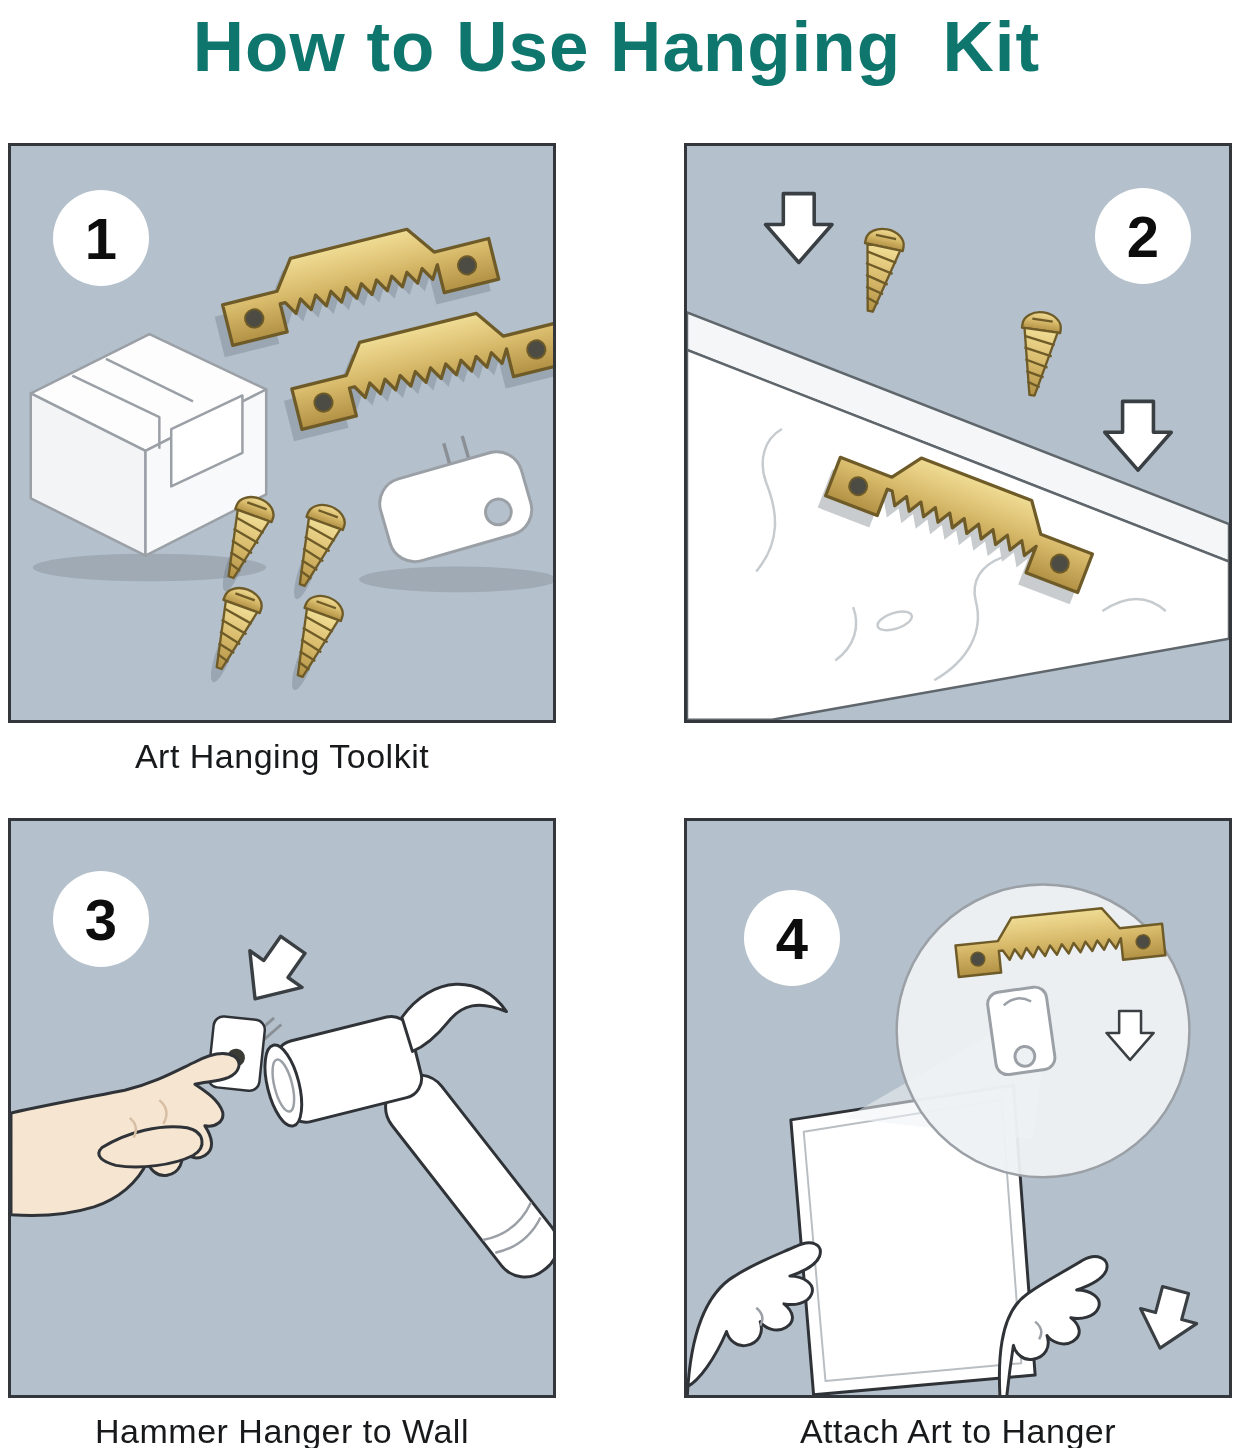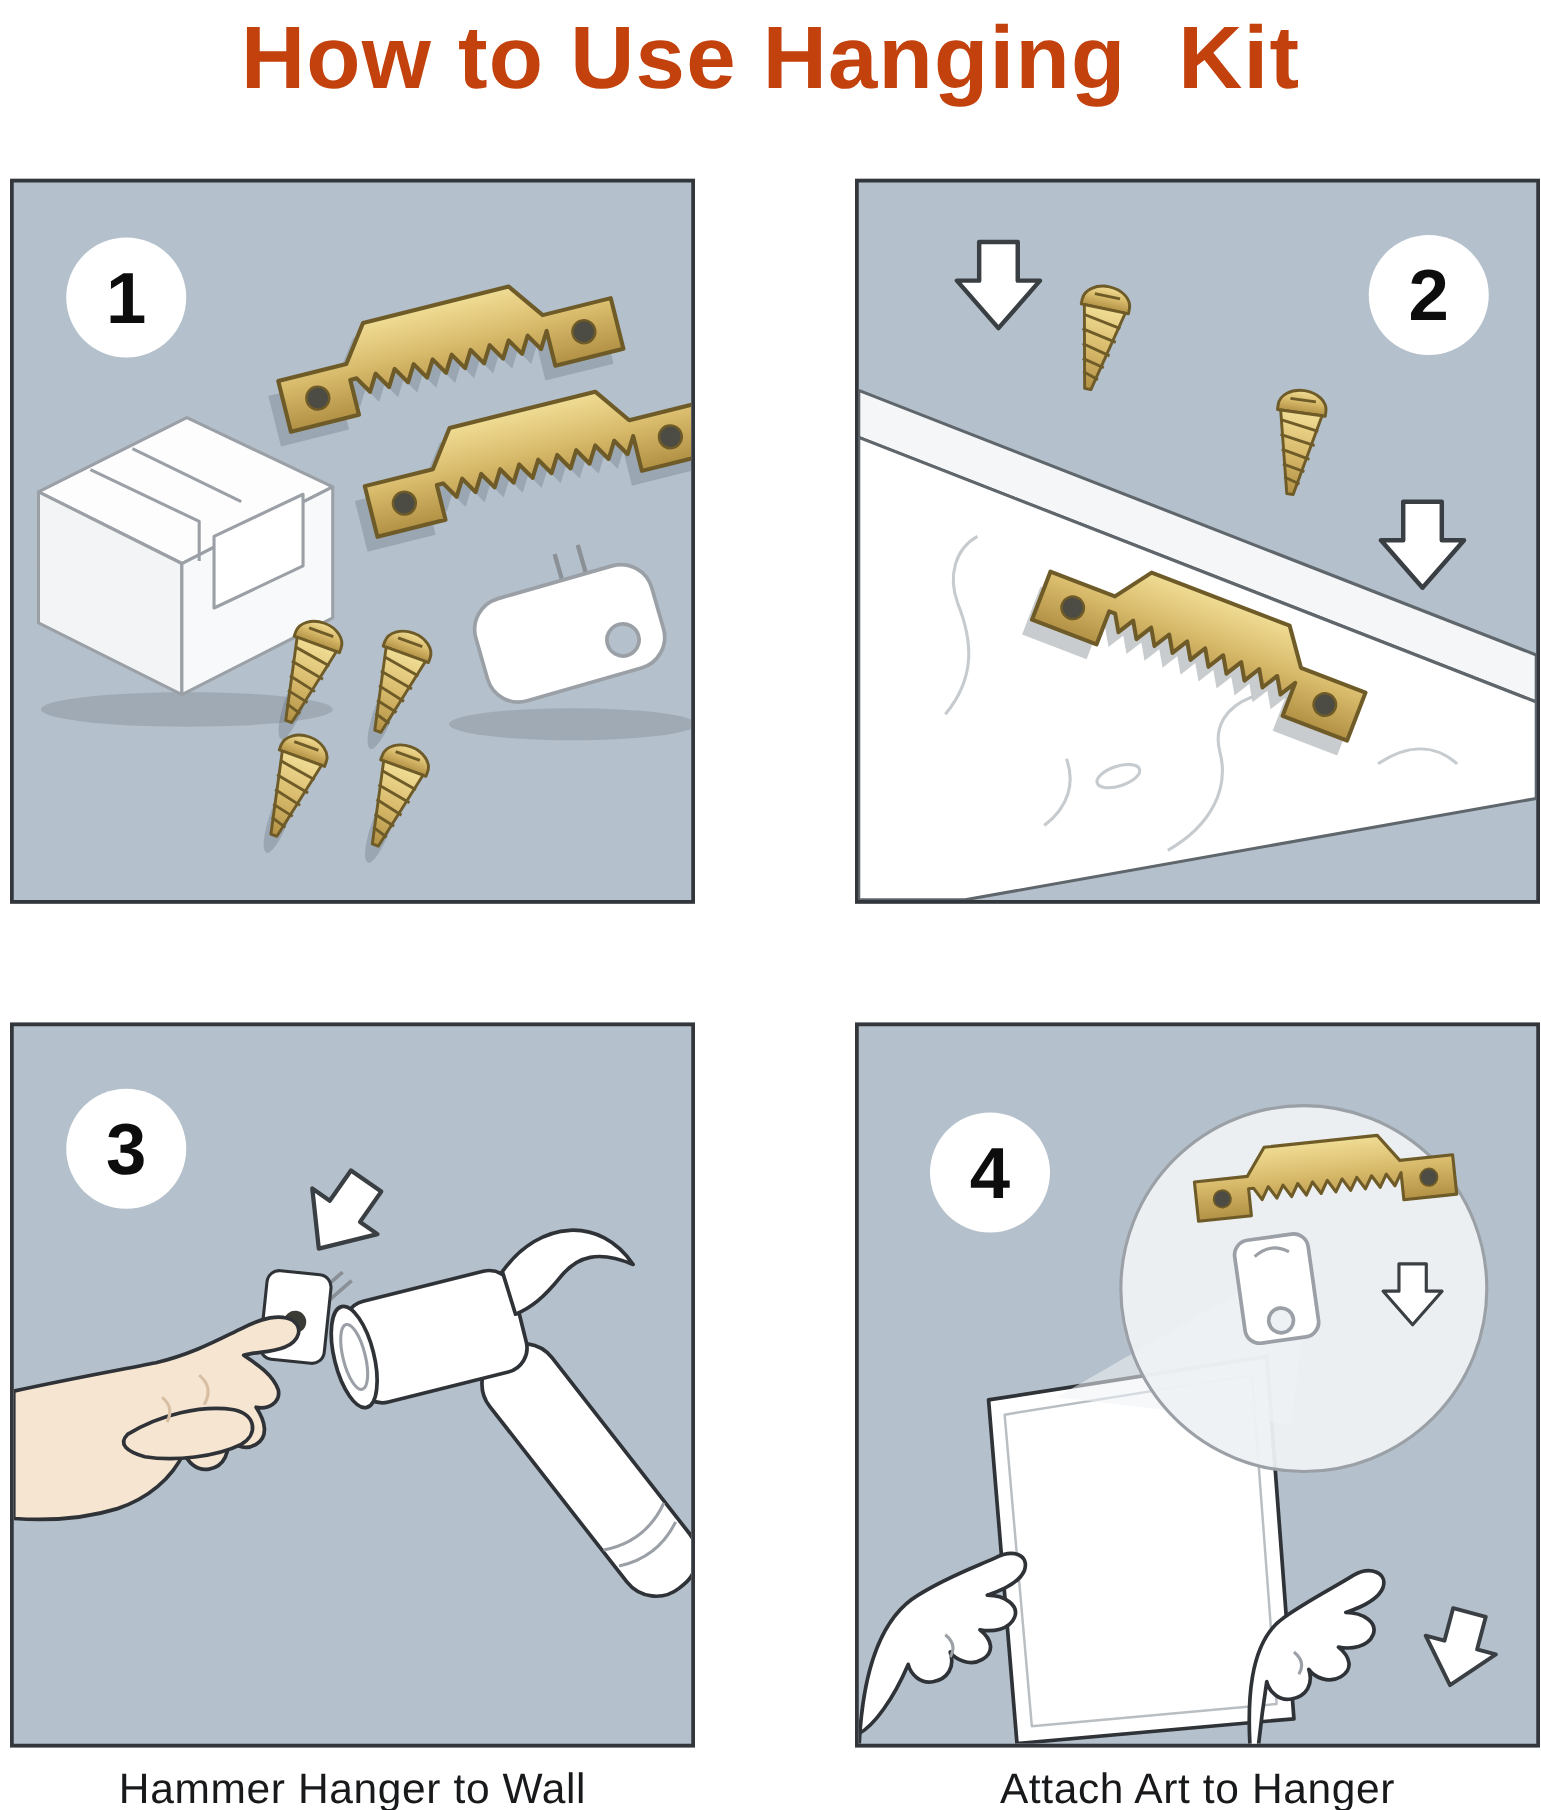--- a/index.html
+++ b/index.html
@@ -3,21 +3,21 @@
 <meta charset="utf-8">
 <style>
   html,body{margin:0;padding:0;}
   body{
     width:1233px;height:1448px;position:relative;background:#ffffff;
     font-family:"Liberation Sans", sans-serif;overflow:hidden;color:#111;
   }
   .title{
     position:absolute;top:0;left:0;width:100%;text-align:center;
     font-size:71px;font-weight:600;letter-spacing:1px;margin:0;padding-top:6px;
-    white-space:pre;color:#c2410c;
+    white-space:pre;color:#0f766e;
   }
   .cell{position:absolute;width:548px;}
   .cell-1{left:8px;top:143px;}
   .cell-2{left:684px;top:143px;}
   .cell-3{left:8px;top:818px;}
   .cell-4{left:684px;top:818px;}
   .panel{
     width:548px;height:580px;box-sizing:border-box;border:3px solid #33373b;
     background:#b4c0cb;position:relative;overflow:hidden;
   }
@@ -98,20 +98,21 @@
         <ellipse transform="translate(216,510) rotate(20)" rx="8" ry="34" fill="rgba(40,50,60,0.18)"></ellipse>
         <ellipse transform="translate(298,518) rotate(20)" rx="8" ry="34" fill="rgba(40,50,60,0.18)"></ellipse>
         <use href="#screwShape" transform="translate(250,360) rotate(20) scale(1.3)"></use>
         <use href="#screwShape" transform="translate(322,368) rotate(20) scale(1.3)"></use>
         <use href="#screwShape" transform="translate(238,452) rotate(20) scale(1.3)"></use>
         <use href="#screwShape" transform="translate(320,460) rotate(20) scale(1.3)"></use>
       </g>
     </svg>
     <div class="badge badge-1">1</div>
   </div>
+  <div class="caption">Art Hanging Toolkit</div>
 </div>
 
 <div class="cell cell-2">
   <div class="panel">
     <svg class="art" viewBox="0 0 548 580">
 
       <g stroke="#5f666c" stroke-width="2.5" stroke-linejoin="round">
         <polygon points="0,168 548,382 548,420 0,206" fill="#f4f6f7"></polygon>
         <polygon points="0,206 548,420 548,498 86,580 0,580" fill="#ffffff"></polygon>
       </g>

